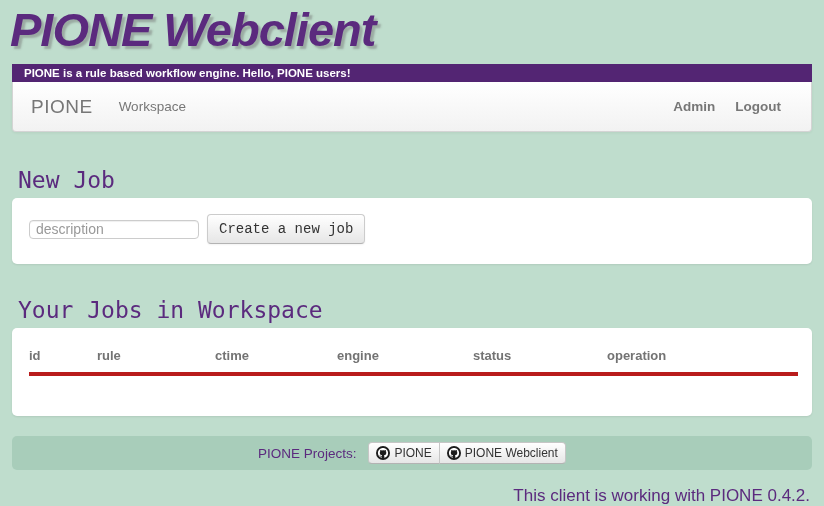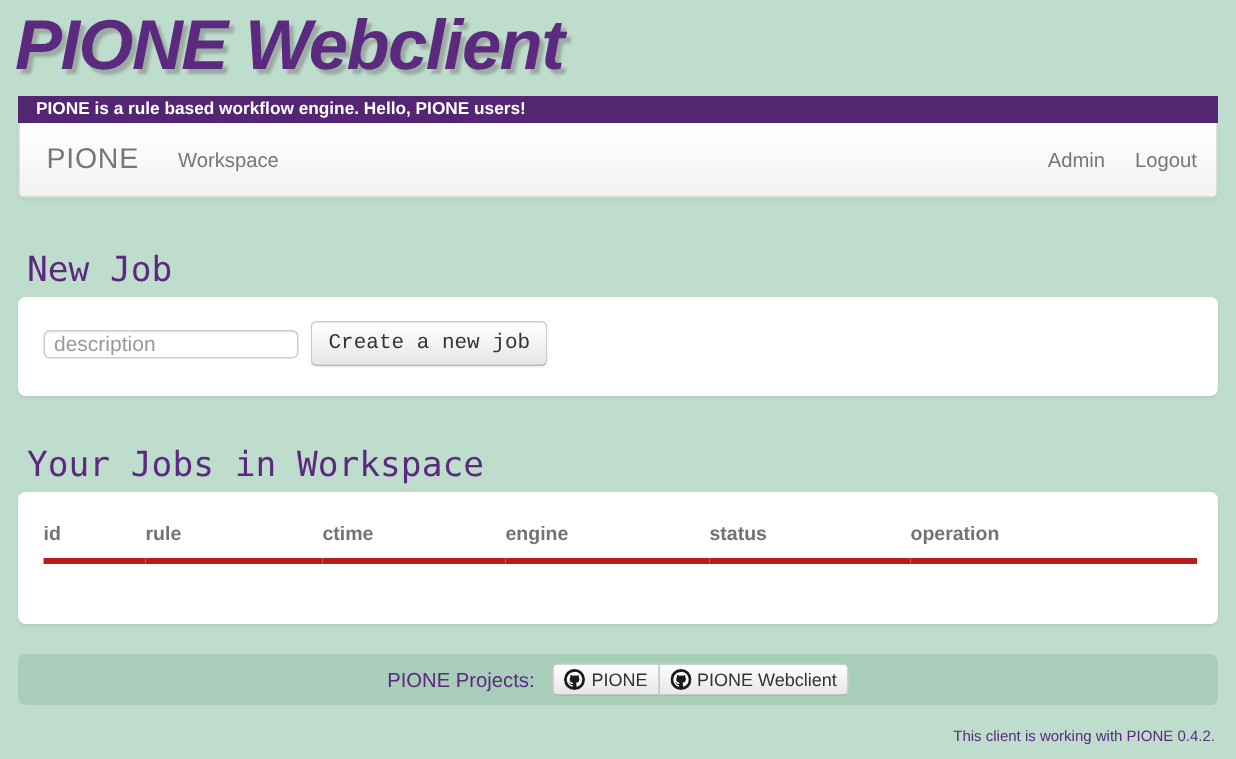--- a/index.html
+++ b/index.html
@@ -60,36 +60,36 @@
     background: linear-gradient(to bottom, #ffffff 0%, #f2f2f2 100%);
     border: 1px solid #d4d4d4;
     border-top: 0;
     border-radius: 0 0 4px 4px;
     box-sizing: border-box;
     box-shadow: 0 1px 3px rgba(0,0,0,0.06);
     display: flex;
     align-items: center;
   }
   .nav-left { display: flex; align-items: center; }
-  .nav-right { margin-left: auto; display: flex; align-items: center; }
+  .nav-right { margin-left: auto; display: flex; align-items: center; font-weight: bold; }
   #nav-brand {
     color: #777777;
     font-size: 19px;
     padding: 0 14px 0 18px;
     text-decoration: none;
     letter-spacing: 0.5px;
   }
   .nav-link {
     color: #777777;
     font-size: 13.5px;
     text-decoration: none;
     padding: 0 12px;
   }
   .nav-right .nav-link { padding: 0 10px; }
-  .nav-right .nav-link:last-child { padding-right: 13px; }
+  .nav-right .nav-link:last-child { padding-right: 30px; }
 
   
   .section-heading {
     position: absolute;
     left: 10px;
     margin: 8px;
     font-family: "DejaVu Sans Mono", "Liberation Mono", monospace;
     font-weight: normal;
     color: #5b2a7e;
     white-space: nowrap;
@@ -216,21 +216,21 @@
     margin-right: 4px;
     flex: 0 0 auto;
     display: block;
   }
 
   
   #version-note {
     position: absolute;
     right: 14px;
     top: 486px;
-    font-size: 10px;
+    font-size: 17px;
     color: #5b2a7e;
     white-space: nowrap;
   }
 </style>
 </head>
 <body>
 
 <h1 id="banner-title">PIONE Webclient</h1>
 
 <div id="subtitle-bar">PIONE is a rule based workflow engine. Hello, PIONE users!</div>

